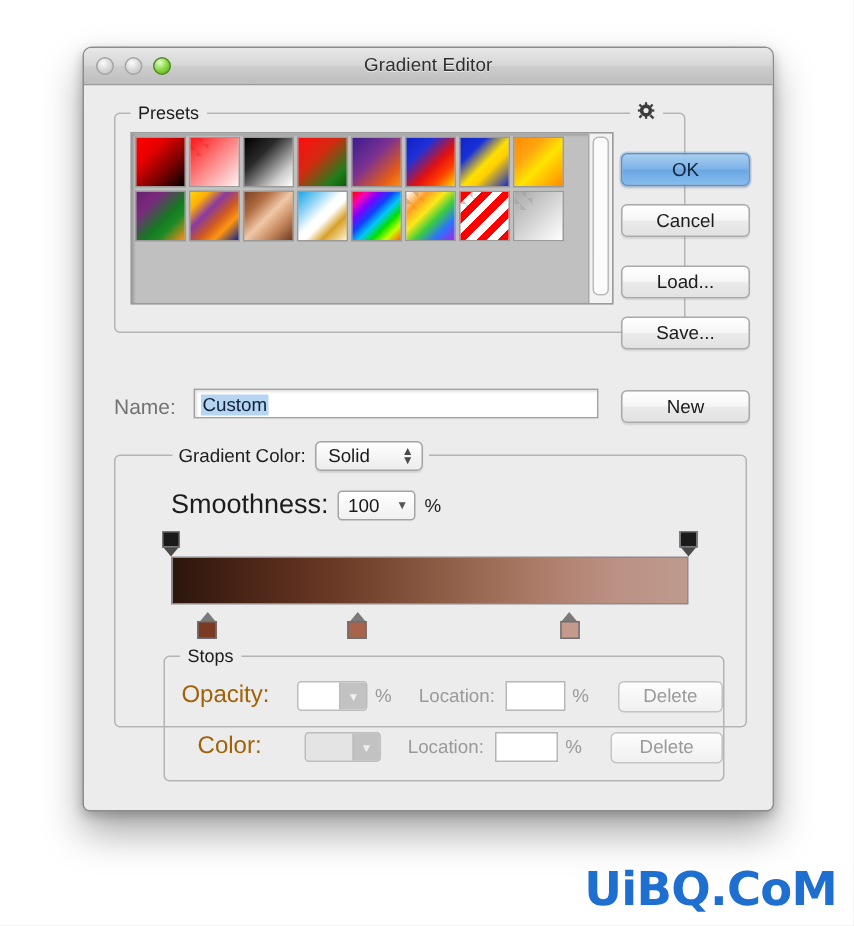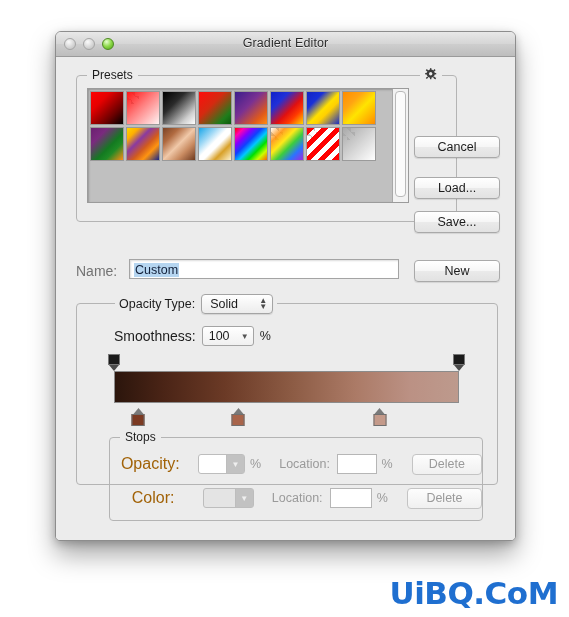--- a/index.html
+++ b/index.html
@@ -183,21 +183,21 @@
     display:flex;flex-direction:column;align-items:center;justify-content:center;
     color:#4a4a4a;line-height:6px;font-size:8px;
   }
   .popup .updown span{display:block;}
 
   
   .smooth-row{
     position:absolute;left:37px;top:22px;
     display:flex;align-items:center;gap:6px;
   }
-  .smooth-label{font-size:14px;color:#1c1c1c;}
+  .smooth-label{font-size:18px;color:#1c1c1c;}
   .combo{
     display:inline-flex;align-items:center;
     height:20px;width:52px;
     border:1px solid #a4a4a4;border-radius:3px;
     background:linear-gradient(to bottom,#ffffff,#f0f0f0);
     font-size:12.5px;color:#1b1b1b;
     padding-left:6px;
     box-sizing:border-box;
     cursor:pointer;
   }
@@ -400,36 +400,37 @@
             <div class="swatch checker" title="Foreground to Transparent">
               <div class="ov" style="background: linear-gradient(135deg, rgba(160, 160, 160, 0.9) 0%, rgba(170, 170, 170, 0.45) 55%, rgba(180, 180, 180, 0) 100%);"></div>
             </div>
           </div>
         <div class="preset-scroll">
           <div class="thumb"></div>
         </div>
       </div>
     </div>
 
+    <div class="btn primary" id="btn-ok">OK</div>
     <div class="btn" id="btn-load">Load...</div>
     <div class="btn" id="btn-cancel">Cancel</div>
     <div class="btn" id="btn-save">Save...</div>
     <div class="btn" id="btn-new">New</div>
 
     <div class="name-row">
       <div class="name-label">Name:</div>
       <div class="name-field">
         <span class="name-value">Custom</span>
       </div>
     </div>
 
     <div class="groupbox" id="gtype-group">
 
       <div class="gtype-row">
-        <span class="gtype-label">Opacity Type:</span>
+        <span class="gtype-label">Gradient Color:</span>
         <span class="popup">
           <span class="txt">Solid</span>
           <span class="updown">
             <span>▲</span>
               <span>▼</span>
           </span>
         </span>
       </div>
 
       <div class="smooth-row">

